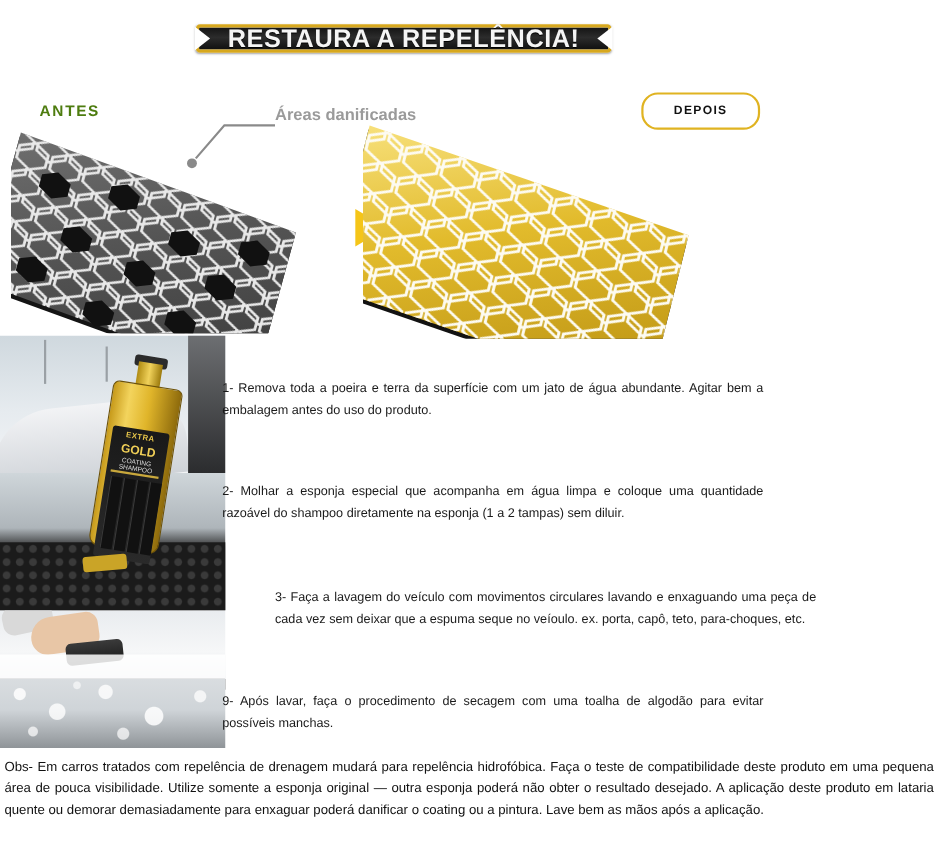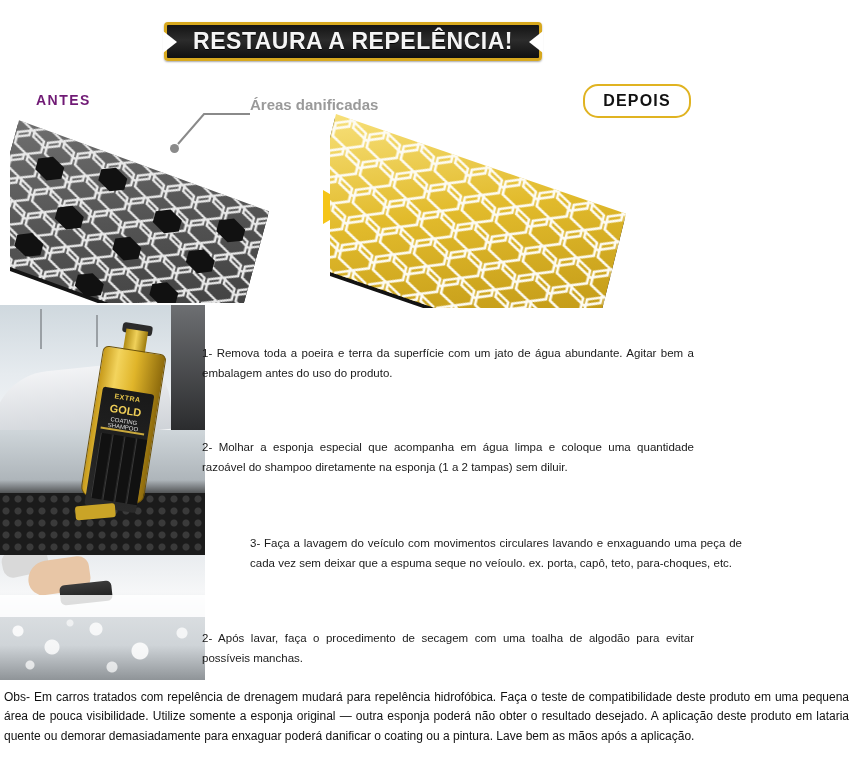--- a/index.html
+++ b/index.html
@@ -13,23 +13,23 @@
     position: relative;
     font-family: "Liberation Sans", sans-serif;
     color: #1a1a1a;
     overflow: hidden;
   }
 
   
   .banner-wrap {
     position: absolute;
     top: 22px;
-    left: 164px;
+    left: 178px;
     width: 378px;
-    height: 39px;
+    height: 26px;
   }
   .banner {
     position: absolute;
     inset: 0;
     background: linear-gradient(180deg, #141414 0%, #2c2c2c 45%, #101010 100%);
     border: 3px solid #d7a81e;
     border-radius: 4px;
     box-shadow: 0 1px 2px rgba(0,0,0,0.35);
   }
   .banner-text {
@@ -57,34 +57,34 @@
   .banner-notch.right { right: -1px; border-right: 14px solid #ffffff; }
 
   
   .label-antes {
     position: absolute;
     top: 92px;
     left: 36px;
     font-size: 14px;
     font-weight: bold;
     letter-spacing: 1.5px;
-    color: #701a75;
+    color: #4d7c0f;
   }
   .label-depois {
     position: absolute;
     top: 84px;
     left: 583px;
     width: 104px;
     height: 30px;
     border: 2px solid #e0b321;
     border-radius: 15px;
     display: flex;
     align-items: center;
     justify-content: center;
-    font-size: 16px;
+    font-size: 11px;
     font-weight: bold;
     letter-spacing: 1.2px;
     color: #111;
     background: #fff;
   }
 
   
   .callout-text {
     position: absolute;
     top: 96px;
@@ -357,15 +357,15 @@
         <div class="bl-col" style="left:41px;"></div>
       </div>
     </div>
     <div class="bottle-pour"></div>
   </div>
 </div>
 
 <div class="step step-1">1- Remova toda a poeira e terra da superfície  com um jato de água abundante. Agitar bem a embalagem antes do uso do produto.</div>
 <div class="step step-2">2- Molhar a esponja especial que acompanha em água limpa e coloque uma quantidade razoável do shampoo diretamente na esponja (1 a 2 tampas) sem diluir.</div>
 <div class="step step-3">3- Faça a lavagem do veículo com movimentos circulares lavando e enxaguando uma peça de cada vez sem deixar que a espuma seque no veíoulo. ex. porta, capô, teto, para-choques, etc.</div>
-<div class="step step-4">2- Após lavar, faça o procedimento de secagem com uma toalha de algodão para evitar possíveis manchas.</div>
+<div class="step step-4">9- Após lavar, faça o procedimento de secagem com uma toalha de algodão para evitar possíveis manchas.</div>
 
 <div class="footer-note">Obs- Em carros tratados com repelência de drenagem mudará para repelência hidrofóbica. Faça o teste de compatibilidade deste produto em uma pequena área de pouca visibilidade. Utilize somente a esponja original — outra esponja poderá não obter o resultado desejado. A aplicação deste produto em lataria quente ou demorar demasiadamente para enxaguar poderá danificar o coating ou a pintura. Lave bem as mãos após a aplicação.</div>
 
 </body></html>

